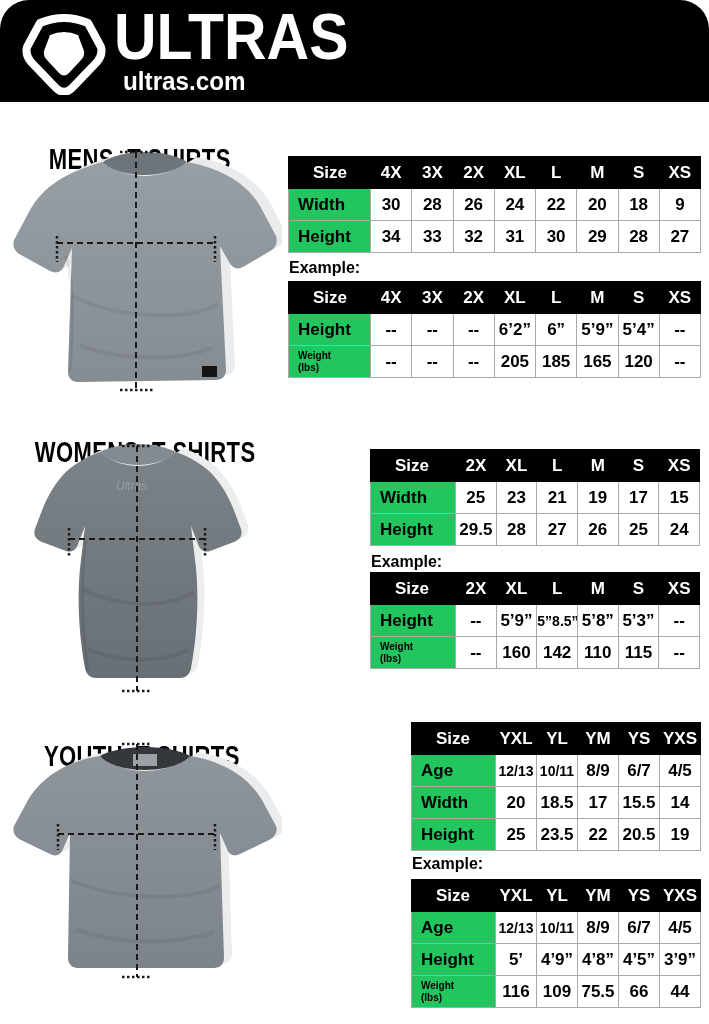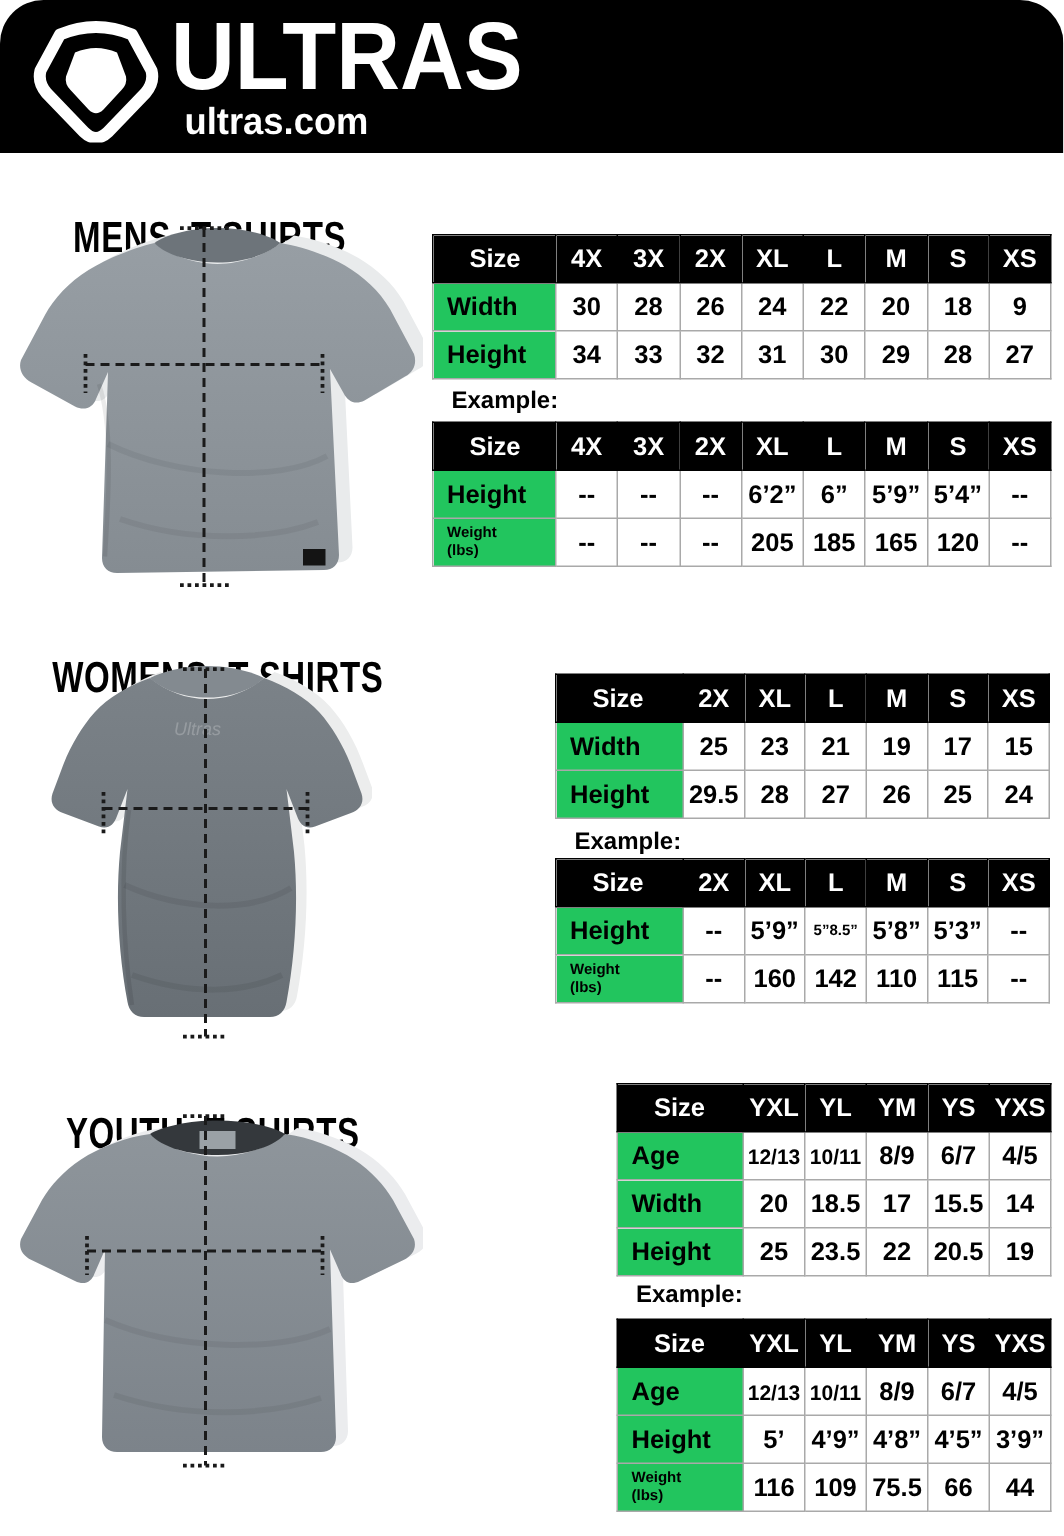--- a/index.html
+++ b/index.html
@@ -23,24 +23,24 @@
   
   .tbl{position:absolute;z-index:3;}
   .tbl table{border-collapse:collapse;table-layout:fixed;width:100%;background:#fff;}
   .tbl th,.tbl td{border:1px solid #a9a9a9;font-weight:700;font-size:17px;color:#000;
                   text-align:center;padding:0;overflow:hidden;}
   .tbl thead th{background:#000;color:#fff;border-color:#000;height:31px;}
   .tbl thead th.hl{text-align:left;padding-left:24px;}
   .tbl tbody tr{height:32px;}
   .tbl tbody th{text-align:left;padding-left:9px;background:#22c55e;}
   .tbl td.sm{font-size:14px;}
-  .tbl td.xs{font-size:10px;}
+  .tbl td.xs{font-size:14px;}
   .tbl tbody th.lbl2{font-size:10px;line-height:1.12;white-space:pre-line;}
 
-  .example{position:absolute;font-size:16px;font-weight:700;color:#000;z-index:3;margin-left:12px;}
+  .example{position:absolute;font-size:16px;font-weight:700;color:#000;z-index:3;}
 
   .shirt{position:absolute;z-index:1;}
   .measure{position:absolute;left:0;top:0;width:709px;height:1024px;z-index:2;pointer-events:none;}
 </style>
 </head>
 <body>
 
 <div class="page">
 
   <header class="topbar">

